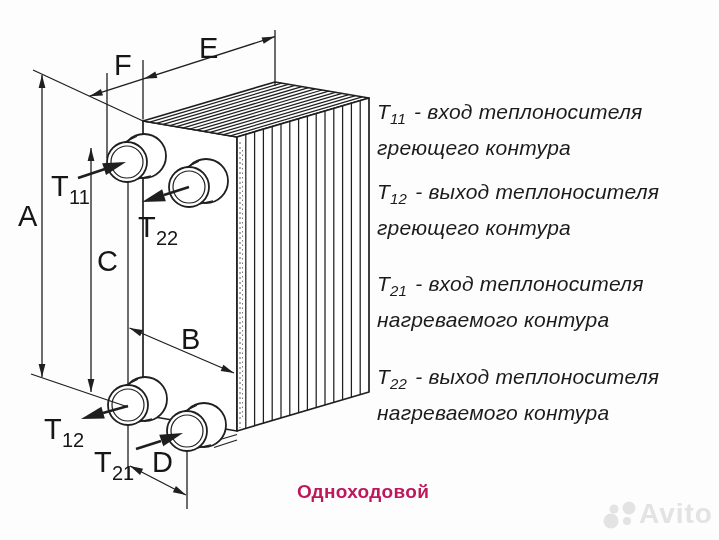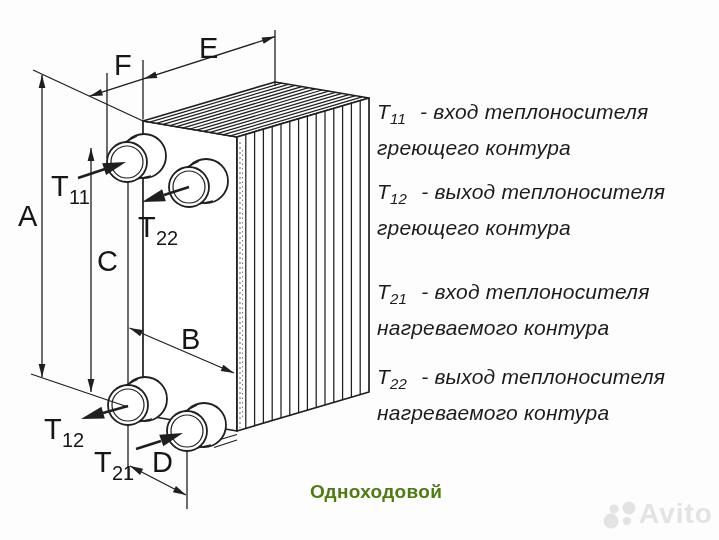--- a/index.html
+++ b/index.html
@@ -11,24 +11,24 @@
   .dim-letter{font-size:29px;}
   .t-main{font-size:29px;}
   .t-sub{font-size:20px;}
   #legend{position:absolute;left:377px;top:0;width:342px;height:460px;}
   .legend-entry{
     position:absolute;left:0;width:342px;
     font-style:italic;font-size:21px;line-height:29px;color:#1b1b1b;
     letter-spacing:0.2px;
   }
   .legend-entry sub{font-size:15px;font-style:italic;}
-  .lterm{margin-right:8px;}
+  .lterm{margin-right:2px;}
   #caption{
     position:absolute;left:297px;top:481px;
-    font-size:19px;font-weight:bold;color:#4d7c0f;letter-spacing:0.3px;margin-left:13px;
+    font-size:19px;font-weight:bold;color:#be185d;letter-spacing:0.3px;
   }
   #watermark{
     position:absolute;left:601px;top:496px;width:118px;height:40px;color:#e0e0e0;
   }
   #watermark .wm-text{
     position:absolute;left:38px;top:2px;font-size:28px;font-weight:bold;color:#e3e3e3;
     letter-spacing:1px;
   }
   .thin{stroke:#1f1f1f;stroke-width:1.3;fill:none;}
   .body-fill{fill:#ffffff;stroke:#1f1f1f;stroke-width:1.7;stroke-linejoin:round;}
@@ -212,21 +212,21 @@
     <div class="legend-entry" style="top:97px">
       <span class="lterm"><span>Т</span><sub>11</sub></span>
       <span>- вход теплоносителя</span><br>
       <span>греющего контура</span>
     </div>
     <div class="legend-entry" style="top:177px">
       <span class="lterm"><span>Т</span><sub>12</sub></span>
       <span>- выход теплоносителя</span><br>
       <span>греющего контура</span>
     </div>
-    <div class="legend-entry" style="top:277px">
+    <div class="legend-entry" style="top:269px">
       <span class="lterm"><span>Т</span><sub>21</sub></span>
       <span>- вход теплоносителя</span><br>
       <span>нагреваемого контура</span>
     </div>
     <div class="legend-entry" style="top:362px">
       <span class="lterm"><span>Т</span><sub>22</sub></span>
       <span>- выход теплоносителя</span><br>
       <span>нагреваемого контура</span>
     </div>
   </div>

